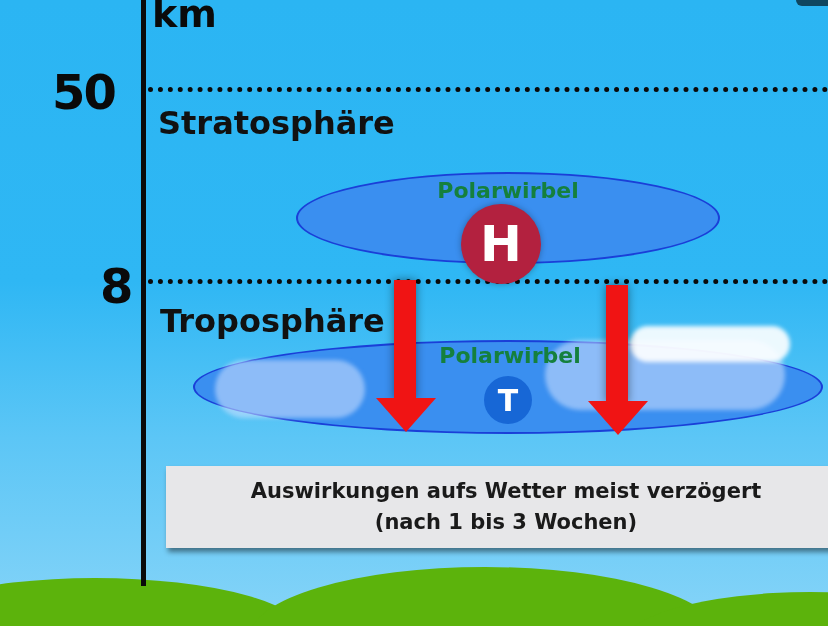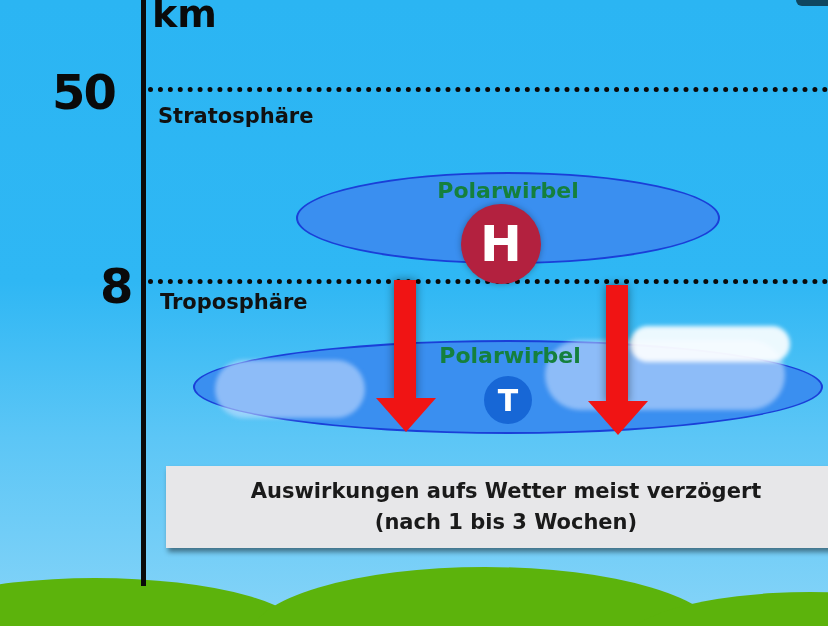--- a/index.html
+++ b/index.html
@@ -6,21 +6,21 @@
   body { width:828px; height:626px; overflow:hidden; position:relative;
          font-family:"DejaVu Sans", sans-serif; }
   .sky { position:absolute; inset:0;
          background:linear-gradient(to bottom,#2bb5f3 0%,#2fb7f4 45%,#5cc6f6 70%,#86d4f8 100%); }
   .corner { position:absolute; right:0; top:0; width:32px; height:6px; background:#0f4660;
             border-bottom-left-radius:8px; }
   .axis { position:absolute; left:141px; top:0; width:5px; height:586px; background:#0a0a0a; }
   .unit { position:absolute; left:152px; top:-8px; font-size:38px; font-weight:bold; color:#0a0a0a; }
   .tick { position:absolute; font-size:48px; font-weight:bold; color:#0a0a0a; letter-spacing:-2px; }
   .dotted { position:absolute; left:148px; right:0; height:0; border-top:5px dotted #0a0a0a; }
-  .layer { position:absolute; font-size:21px; font-weight:bold; color:#111; }
+  .layer { position:absolute; font-size:32px; font-weight:bold; color:#111; }
   .ell { position:absolute; border-radius:50%; border:2px solid #1a3fd8; background:#3a8ff0; }
   .ell-label { position:absolute; font-size:22px; font-weight:bold; color:#15803d; text-align:center; }
   .cloud { position:absolute; background:rgba(210,225,255,0.55); border-radius:40px; filter:blur(2px); }
   .cloud.white { background:rgba(255,255,255,0.9); }
   .badge { position:absolute; border-radius:50%; color:#fff; font-weight:bold;
            display:flex; align-items:center; justify-content:center; }
   .arrow { position:absolute; width:60px; }
   .arrow .shaft { position:absolute; left:18px; top:0; width:22px; background:#f01414;
                   box-shadow:0 0 10px rgba(0,0,0,0.45); }
   .arrow .head { position:absolute; left:0; width:0; height:0;
@@ -53,21 +53,21 @@
 <div class="layer" style="left:158px;top:104px;">Stratosphäre</div>
 
 <div class="ell" style="left:296px;top:172px;width:420px;height:88px;"></div>
 <div class="ell-label" style="left:296px;top:178px;width:424px;">Polarwirbel</div>
 <div class="badge" style="left:461px;top:204px;width:80px;height:80px;background:#b3213f;font-size:50px;box-shadow:0 0 6px rgba(0,0,0,.3);">H</div>
 
 <div class="ell" style="left:193px;top:340px;width:626px;height:90px;"></div>
 <div class="cloud" style="left:215px;top:360px;width:150px;height:58px;"></div>
 <div class="cloud" style="left:545px;top:340px;width:240px;height:70px;"></div>
 <div class="cloud white" style="left:630px;top:326px;width:160px;height:36px;"></div>
-<div class="layer" style="left:160px;top:290px;">Troposphäre</div>
+<div class="layer" style="left:160px;top:302px;">Troposphäre</div>
 <div class="ell-label" style="left:370px;top:343px;width:280px;">Polarwirbel</div>
 <div class="badge" style="left:484px;top:376px;width:48px;height:48px;background:#1767d6;font-size:30px;">T</div>
 
 <div class="arrow" style="left:376px;top:280px;height:150px;">
   <div class="shaft" style="height:120px;"></div>
   <div class="head" style="top:118px;"></div>
 </div>
 <div class="arrow" style="left:588px;top:285px;height:150px;">
   <div class="shaft" style="height:118px;"></div>
   <div class="head" style="top:116px;"></div>

